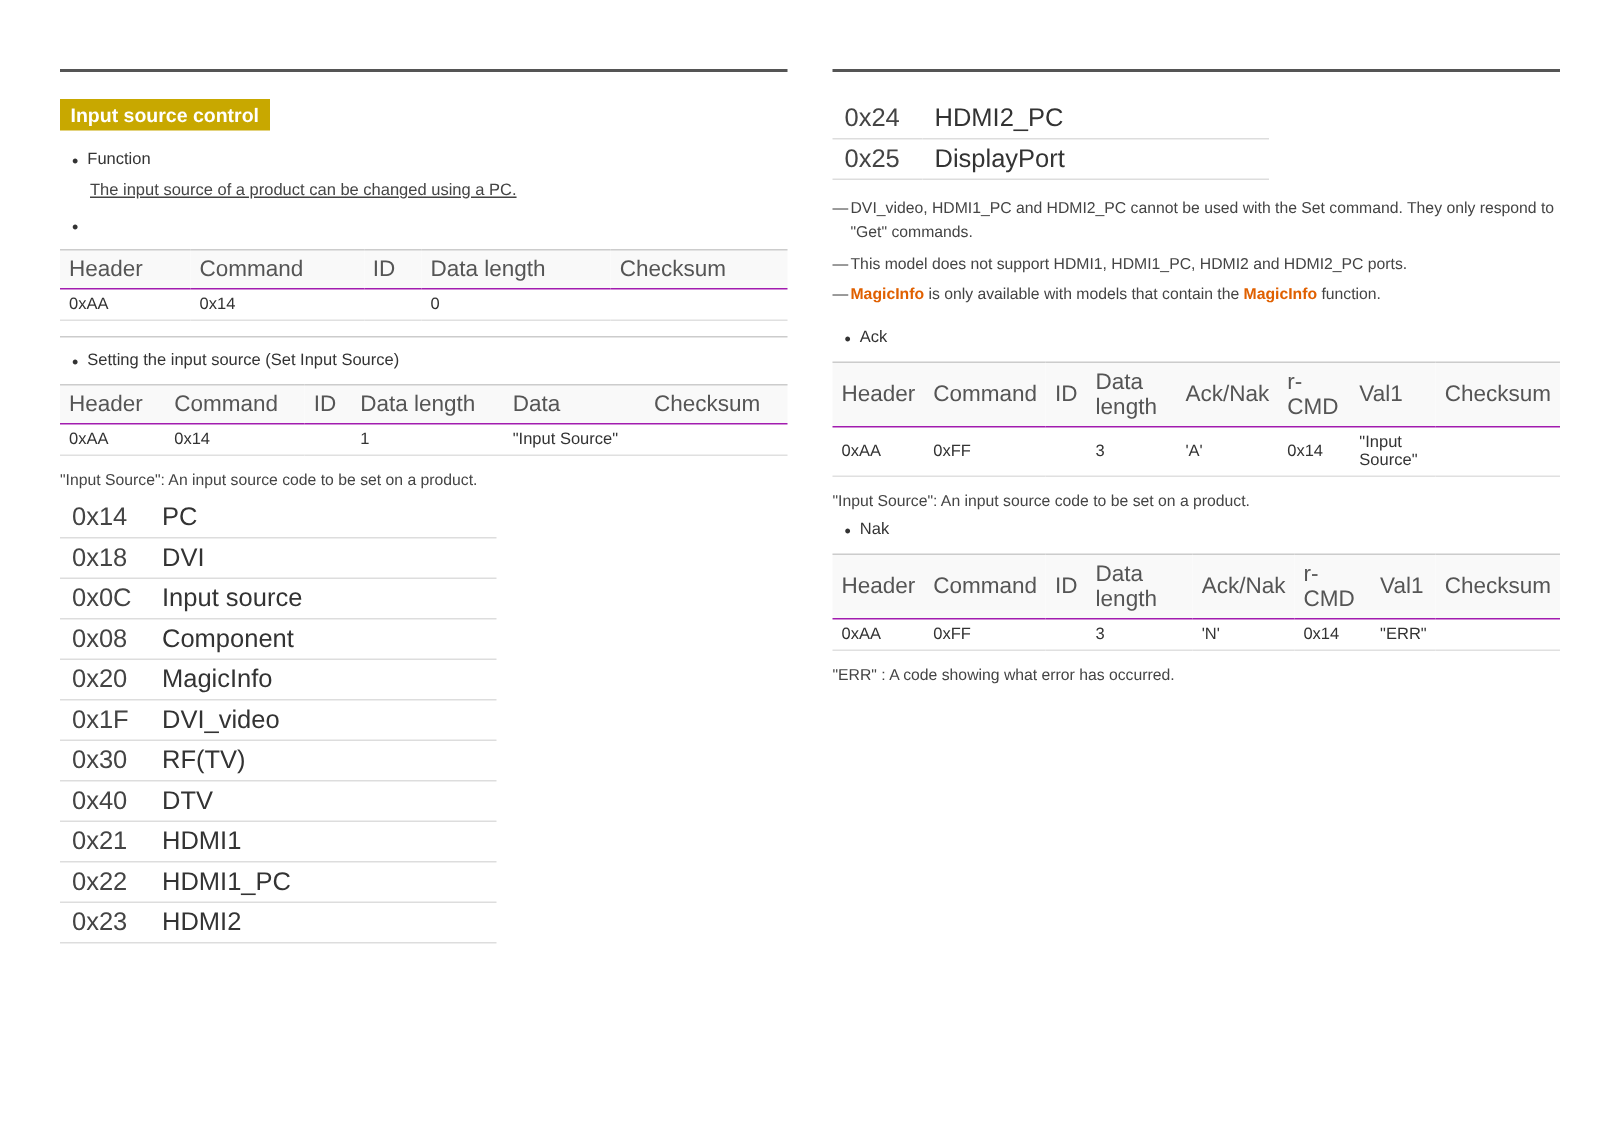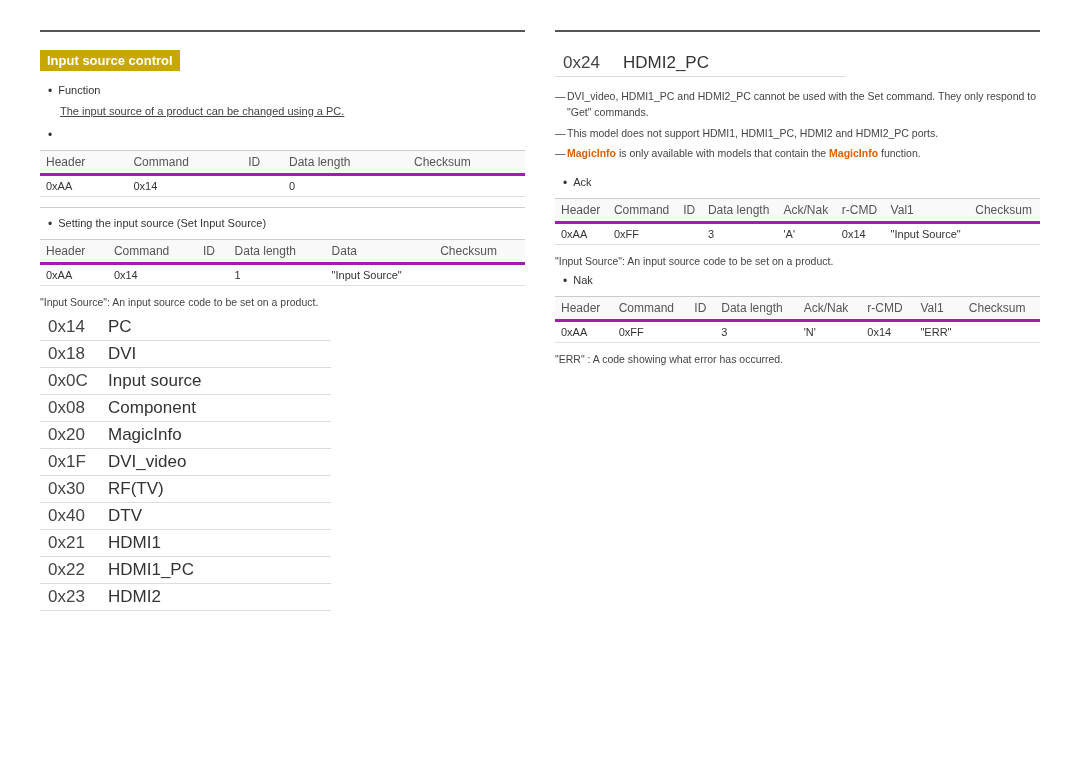--- a/index.html
+++ b/index.html
@@ -7,21 +7,21 @@
       background: #fff;
       font-family: Arial, sans-serif;
       font-size: 11px;
       color: #333;
       padding: 30px 40px;
     }
     .page-container {
       display: flex;
       gap: 30px;
       max-width: 1000px;
-      margin: 0 auto;
+      margin: 16px auto;
     }
     .left-col { flex: 1; }
     .right-col { flex: 1; }
 
     .top-line {
       border-top: 2px solid #555;
       margin-bottom: 18px;
     }
 
     .section-title {
@@ -57,26 +57,26 @@
     }
 
     .data-table {
       width: 100%;
       border-collapse: collapse;
       margin-bottom: 10px;
       margin-top: 6px;
     }
     .data-table th {
       border-top: 1px solid #ccc;
-      border-bottom: 3px solid #a21caf;
+      border-bottom: 1px solid #a21caf;
       padding: 4px 6px;
       text-align: left;
       font-weight: normal;
       color: #555;
-      font-size: 12px;
+      font-size: 15px;
       background: #f9f9f9;
     }
     .data-table td {
       border-bottom: 1px solid #e0e0e0;
       padding: 4px 6px;
       font-size: 11px;
     }
 
     .source-table {
       width: 60%;
@@ -252,20 +252,24 @@
   </div>
 
   <div class="right-col">
     <div class="top-line"></div>
 
     <table class="source-table">
       <tbody id="sources-right-tbody">
       <tr>
             <td>0x24</td>
             <td>HDMI2_PC</td>
+          </tr>
+          <tr>
+            <td>0x25</td>
+            <td>DisplayPort</td>
           </tr>
         </tbody>
     </table>
 
     <div style="height:10px;"></div>
 
     <div class="note-line">
       DVI_video, HDMI1_PC and HDMI2_PC cannot be used with the Set command. They only respond to "Get" commands.
     </div>
     <div class="note-line">

